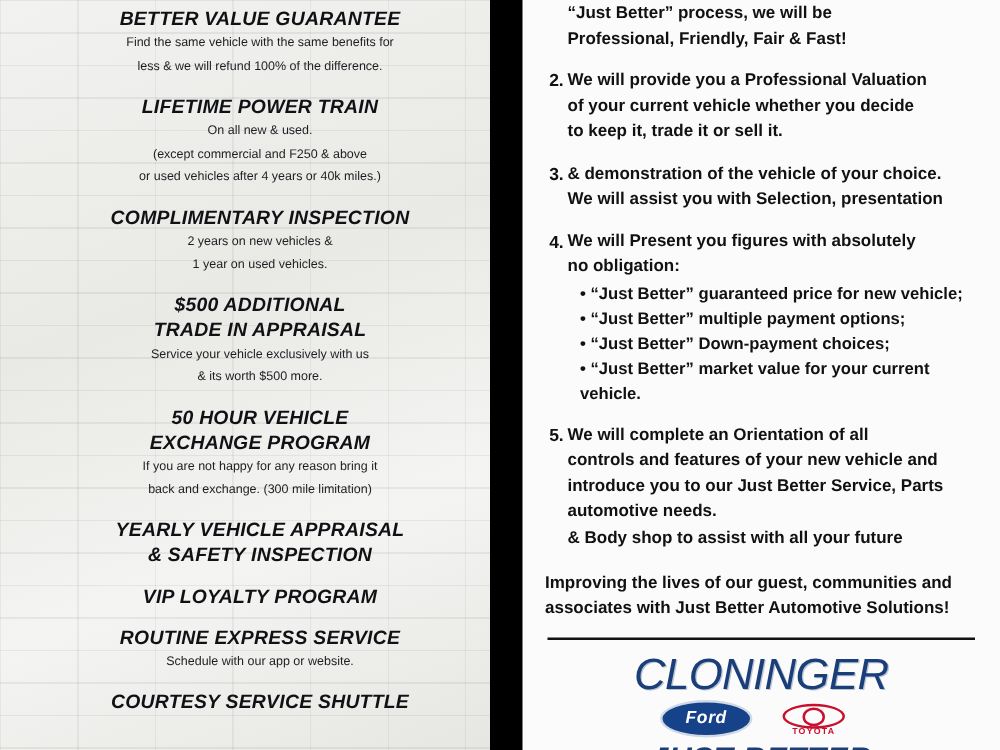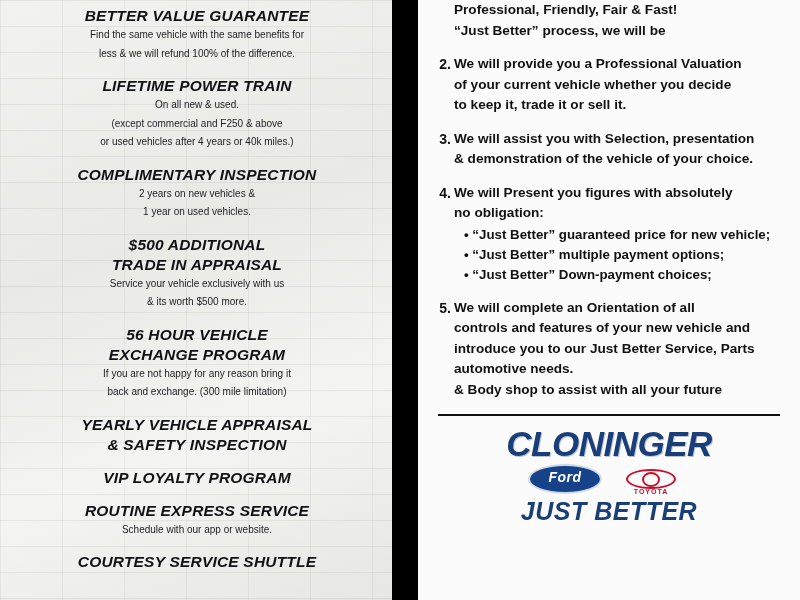--- a/index.html
+++ b/index.html
@@ -40,21 +40,21 @@
         rgba(0,0,0,0.05) 1px,
         rgba(0,0,0,0.00) 1px,
         rgba(0,0,0,0.00) 62px
       ),
       linear-gradient(160deg, #f2f2f0 0%, #e9e9e6 40%, #f4f4f2 70%, #e6e6e3 100%);
     overflow: hidden;
   }
   .left-inner {
     position: absolute;
     top: 6px;
-    left: 1px;
+    left: 12px;
     width: 392px;
     padding: 0 14px;
     box-sizing: border-box;
     text-align: center;
     color: #17181a;
   }
   .blk { margin-bottom: 13px; }
   .blk-title {
     font-style: italic;
     font-weight: bold;
@@ -133,31 +133,31 @@
     margin: 14px 2px 10px 2px;
   }
 
   
   .logo {
     text-align: center;
     margin-top: 2px;
   }
   .logo-word {
     font-family: "Liberation Sans", sans-serif;
-    font-weight: bold;
+    font-weight: normal;
     font-style: italic;
     font-size: 35px;
     letter-spacing: -0.5px;
     color: #1a3e78;
     line-height: 36px;
     text-shadow: 1px 1px 0 #b9c3d4;
   }
   .logo-brands {
     display: flex;
-    align-items: flex-end;
+    align-items: center;
     justify-content: center;
     gap: 10px;
     margin-top: 2px;
   }
   .ford-oval {
     width: 70px;
     height: 26px;
     border-radius: 50% / 50%;
     background: #16428a;
     border: 2px solid #cfd8e6;
@@ -242,21 +242,21 @@
       </div>
 
       <div class="blk">
         <div class="blk-title">$500 ADDITIONAL</div>
         <div class="blk-title">TRADE IN APPRAISAL</div>
         <div class="blk-line">Service your vehicle exclusively with us</div>
         <div class="blk-line">&amp; its worth $500 more.</div>
       </div>
 
       <div class="blk">
-        <div class="blk-title">56 HOUR VEHICLE</div>
+        <div class="blk-title">50 HOUR VEHICLE</div>
         <div class="blk-title">EXCHANGE PROGRAM</div>
         <div class="blk-line">If you are not happy for any reason bring it</div>
         <div class="blk-line">back and exchange. (300 mile limitation)</div>
       </div>
 
       <div class="blk">
         <div class="blk-title">YEARLY VEHICLE APPRAISAL</div>
         <div class="blk-title">&amp; SAFETY INSPECTION</div>
       </div>
 
@@ -276,66 +276,71 @@
     </div>
   </div>
 
   <div class="gutter"></div>
 
   <div class="right-panel">
 
     <div class="step">
       <div class="step-num"></div>
       <div class="step-body">
+        <div class="step-line">“Just Better” process, we will be</div>
         <div class="step-line">Professional, Friendly, Fair &amp; Fast!</div>
-        <div class="step-line">“Just Better” process, we will be</div>
       </div>
     </div>
 
     <div class="step">
       <div class="step-num">2.</div>
       <div class="step-body">
         <div class="step-line">We will provide you a Professional Valuation</div>
         <div class="step-line">of your current vehicle whether you decide</div>
         <div class="step-line">to keep it, trade it or sell it.</div>
       </div>
     </div>
 
     <div class="step">
       <div class="step-num">3.</div>
       <div class="step-body">
+        <div class="step-line">&amp; demonstration of the vehicle of your choice.</div>
         <div class="step-line">We will assist you with Selection, presentation</div>
-        <div class="step-line">&amp; demonstration of the vehicle of your choice.</div>
       </div>
     </div>
 
     <div class="step">
       <div class="step-num">4.</div>
       <div class="step-body">
         <div class="step-line">We will Present you figures with absolutely</div>
         <div class="step-line">no obligation:</div>
         <div class="bullets">
           <div class="bullet">“Just Better” guaranteed price for new vehicle;</div>
           <div class="bullet">“Just Better” multiple payment options;</div>
           <div class="bullet">“Just Better” Down-payment choices;</div>
+          <div class="bullet">“Just Better” market value for your current vehicle.</div>
         </div>
       </div>
     </div>
 
     <div class="step">
       <div class="step-num">5.</div>
       <div class="step-body">
         <div class="step-line">We will complete an Orientation of all</div>
         <div class="step-line">controls and features of your new vehicle and</div>
         <div class="step-line">introduce you to our Just Better Service, Parts</div>
         <div class="step-line">automotive needs.</div>
         <div class="step-line">&amp; Body shop to assist  with all your future</div>
       </div>
     </div>
 
+    <div class="closing">
+      <div>Improving the lives of our guest, communities and</div>
+      <div>associates with Just Better Automotive Solutions!</div>
+    </div>
 
     <div class="divider"></div>
 
     <div class="logo">
       <div class="logo-word">CLONINGER</div>
       <div class="logo-brands">
         <div class="ford-oval">Ford</div>
         <div class="toyota-mark">
           <div class="ellipse"></div>
           <div class="ellipse-in"></div>

